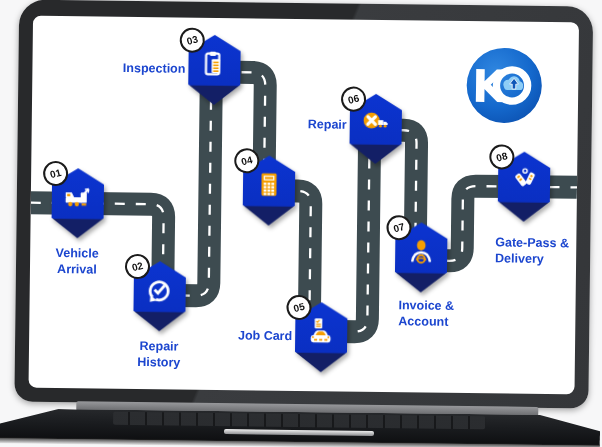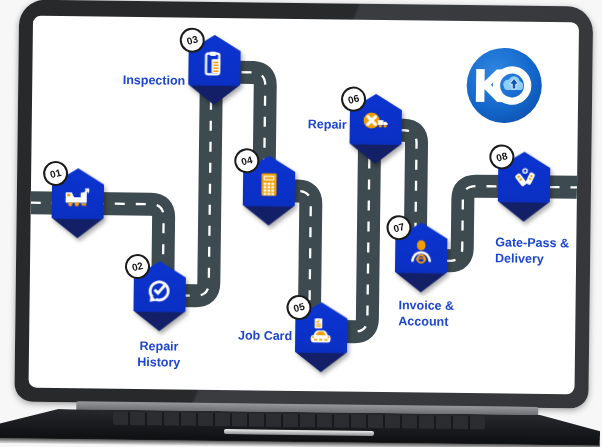--- a/index.html
+++ b/index.html
@@ -91,20 +91,21 @@
           <rect x="19" y="11" width="6.5" height="11" rx="1" fill="#fff"></rect>
           <circle cx="8" cy="23.5" r="2.3" fill="#f59e00"></circle>
           <circle cx="15" cy="23.5" r="2.3" fill="#f59e00"></circle>
           <rect x="20" y="22.5" width="5" height="2.4" fill="#f59e00"></rect>
         </svg>
       </div>
             </div>
       <div class="num">
               <span>01</span>
             </div>
+      <div class="label label-below" style="top:calc(100% + 8px);width:60px;">Vehicle Arrival</div>
     </div>
 
     <div class="step" style="left:130px;top:279px;">
       <div class="hexwrap">
               <div class="hex">
         <svg width="30" height="30" viewBox="0 0 32 32">
           <path d="M8.5 23.5 A9.6 9.6 0 1 1 12 25.8" fill="none" stroke="#fff" stroke-width="3"></path>
           <polygon points="6.2,21.5 13.2,26.8 5.6,28.4" fill="#fff"></polygon>
           <path d="M10.5 15.5 l3.6 3.6 l7 -8.2" stroke="#fff" stroke-width="3" fill="none"></path>
         </svg>
@@ -126,21 +127,21 @@
           <rect x="14.6" y="13.5" width="5.8" height="1.7" fill="#f59e00"></rect>
           <rect x="14.6" y="16.6" width="5.8" height="1.7" fill="#f59e00"></rect>
           <rect x="14.6" y="19.7" width="5.8" height="1.7" fill="#f59e00"></rect>
           <rect x="14.6" y="22.8" width="5.8" height="1.7" fill="#f59e00"></rect>
         </svg>
       </div>
             </div>
       <div class="num">
               <span>03</span>
             </div>
-      <div class="label label-left" style="top:50%;margin-top:12px;">Inspection</div>
+      <div class="label label-left" style="top:50%;">Inspection</div>
     </div>
 
     <div class="step" style="left:238px;top:172px;">
       <div class="hexwrap">
               <div class="hex">
         <svg width="30" height="30" viewBox="0 0 32 32">
           <rect x="8" y="4" width="16" height="24" rx="1.5" fill="#f59e00"></rect>
           <rect x="10.3" y="6.5" width="11.4" height="5" fill="#fff"></rect>
           <rect x="11.6" y="7.8" width="8.8" height="2.4" fill="#f59e00"></rect>
           <g fill="#fff">

